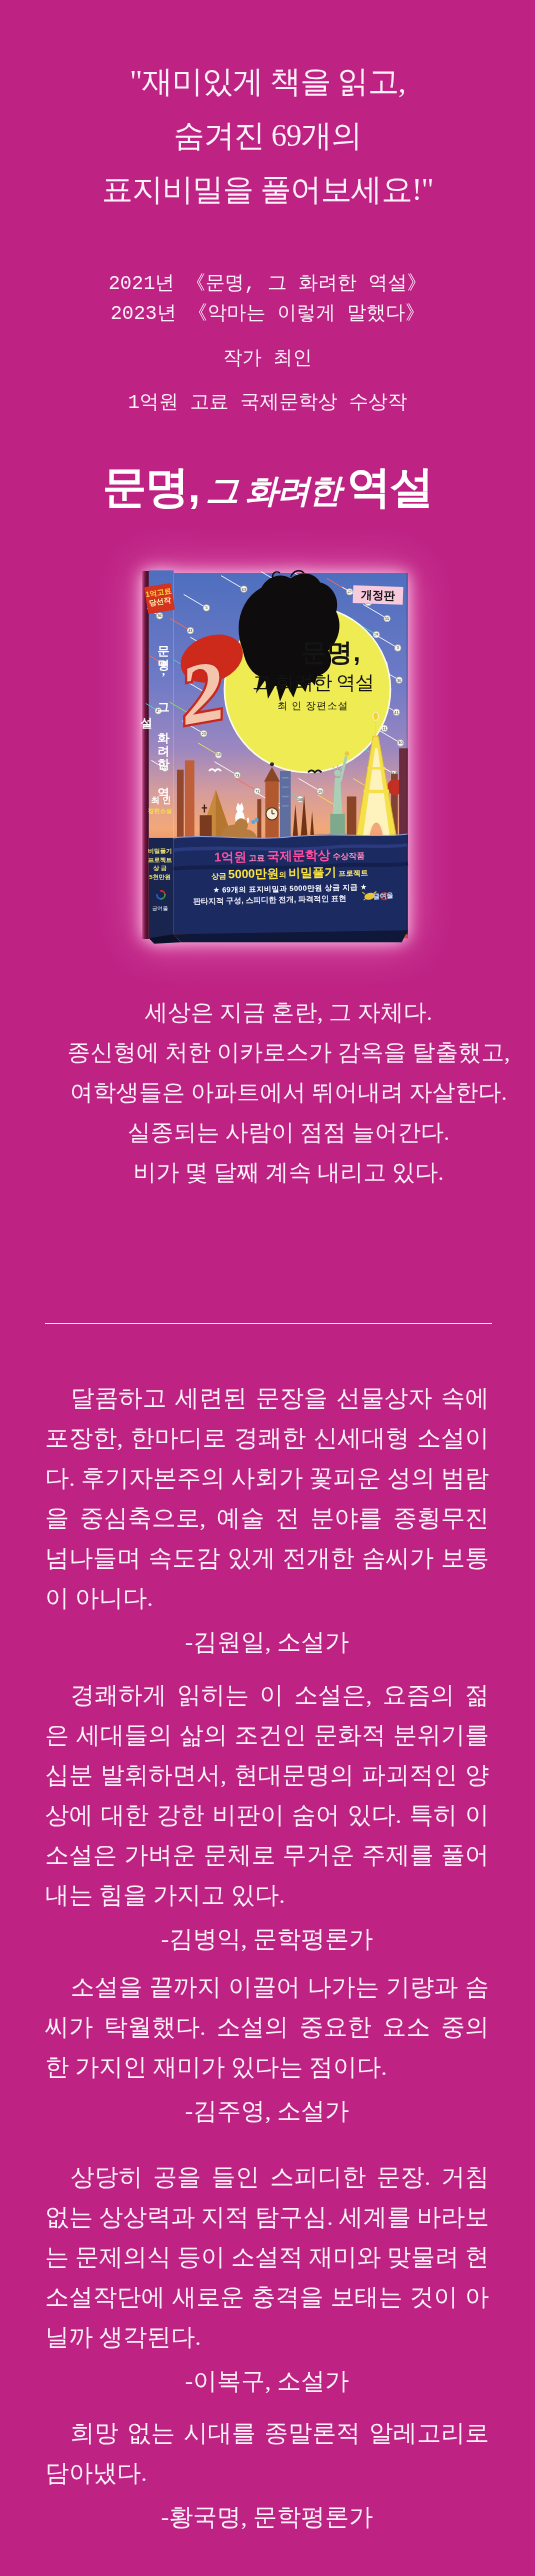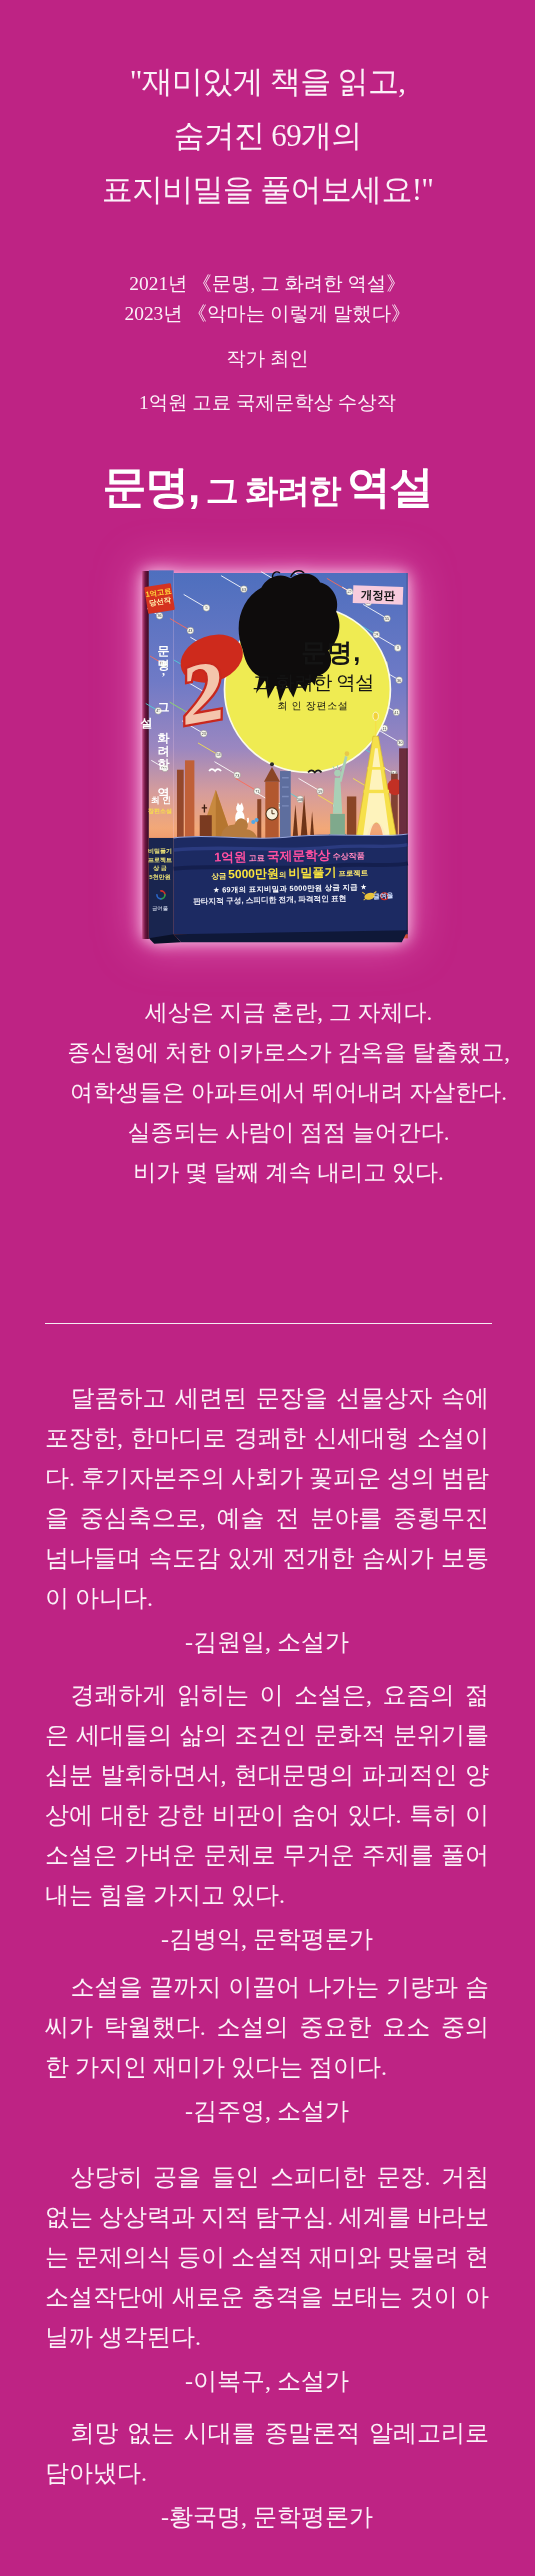--- a/index.html
+++ b/index.html
@@ -7,28 +7,28 @@
     width:535px;height:2576px;position:relative;overflow:hidden;
     background:#BE2384;
     font-family:"Liberation Serif","DejaVu Serif",serif;
     color:#FBF1F8;
   }
   .abs{position:absolute;}
   
   .quote{top:55px;left:0;width:535px;text-align:center;
     font-size:31px;line-height:54px;letter-spacing:-0.7px;}
   
-  .award{left:0;width:535px;text-align:center;font-size:19.4px;line-height:24px;}
+  .award{left:0;width:535px;text-align:center;font-size:19.4px;line-height:24px;font-family:Liberation Mono, monospace;}
   .a1{top:272px}.a2{top:302px}.a3{top:347px}.a4{top:391px}
   
   .main-title{top:458px;left:0;width:535px;display:flex;justify-content:center;
     align-items:baseline;gap:6.7px;color:#ffffff;
     font-family:"Liberation Sans","DejaVu Sans",sans-serif;font-weight:800;}
   .mt-big{font-size:44px;letter-spacing:-1.3px;}
-  .mt-mid{font-size:33px;letter-spacing:-1.3px;}
+  .mt-mid{font-size:33px;letter-spacing:-1.3px;font-style:italic;}
   
   .book{left:142px;top:569px;width:268px;height:376px;
     filter:drop-shadow(0 0 8px rgba(255,215,240,.95)) drop-shadow(0 0 20px rgba(255,150,215,.55));}
   .book svg{position:absolute;left:0;top:0;}
   .ov{position:absolute;font-family:"Liberation Sans","DejaVu Sans",sans-serif;}
   .sp-badge{left:4px;top:16px;width:27px;height:27px;background:#D5321F;border-radius:1.3px;
     transform:rotate(-9deg);text-align:center;font-weight:700;font-size:7.4px;line-height:8.7px;
     padding-top:4px;box-sizing:border-box;color:#FFD83B;}
   .sp-badge .l2{color:#FFF2B0;}
   .sp-title{left:8px;top:62px;width:21.4px;height:167px;writing-mode:vertical-rl;

